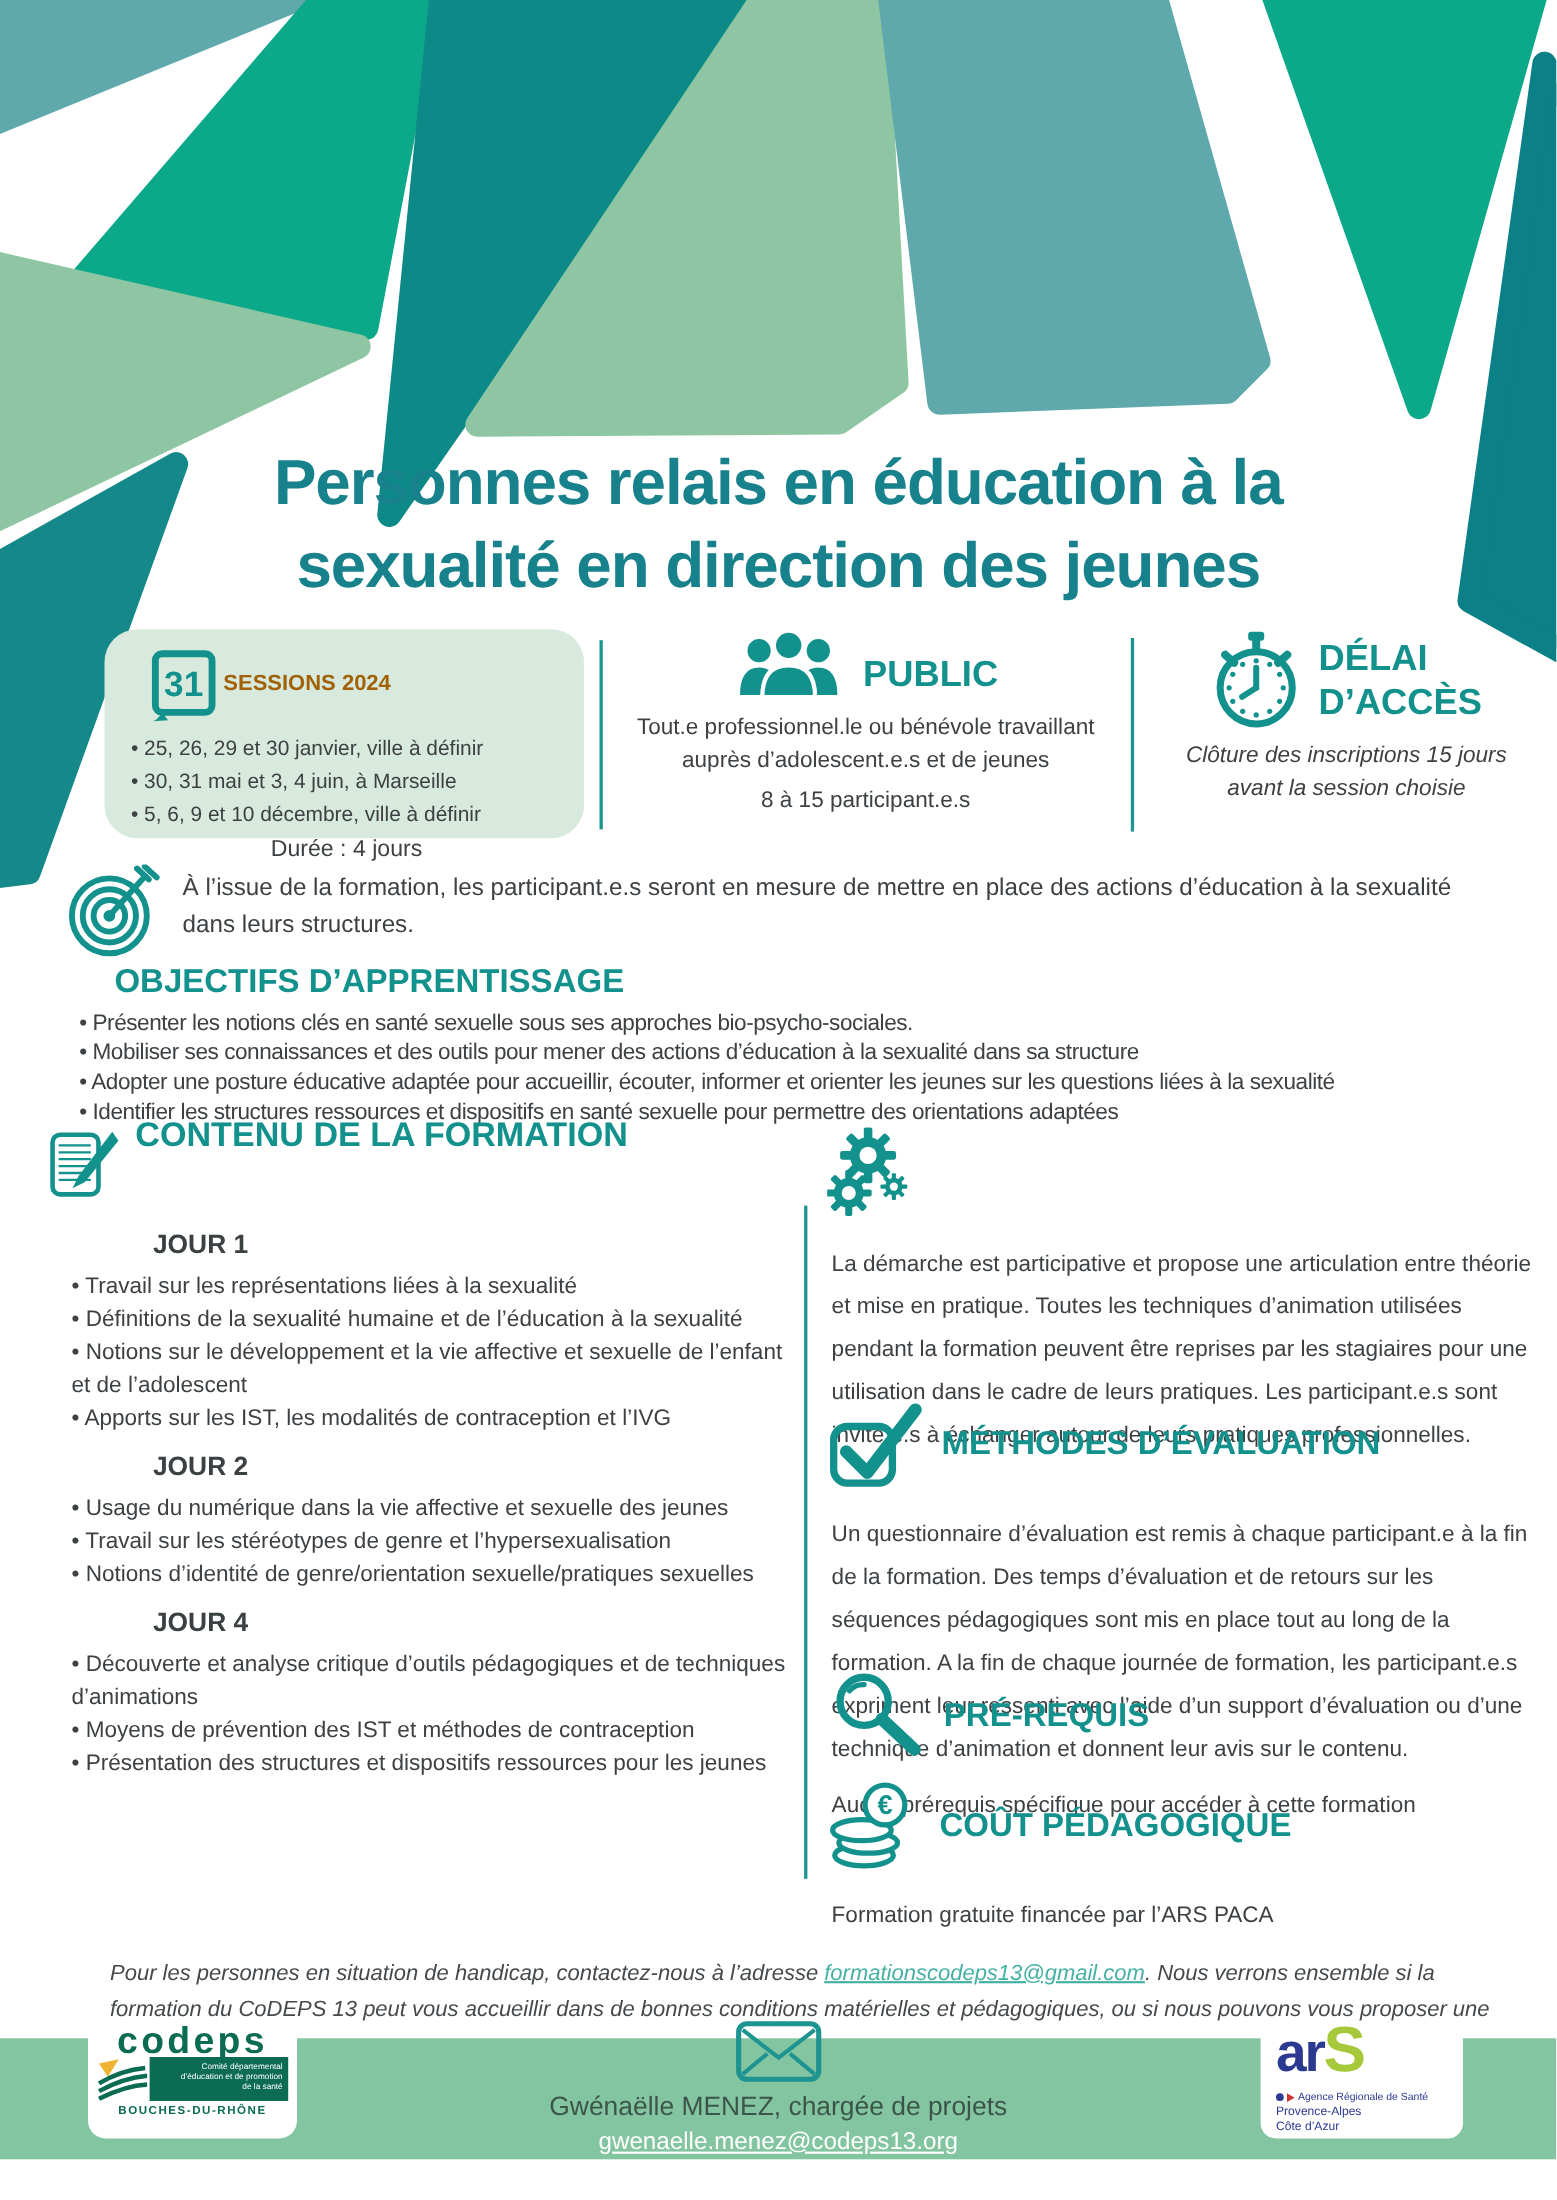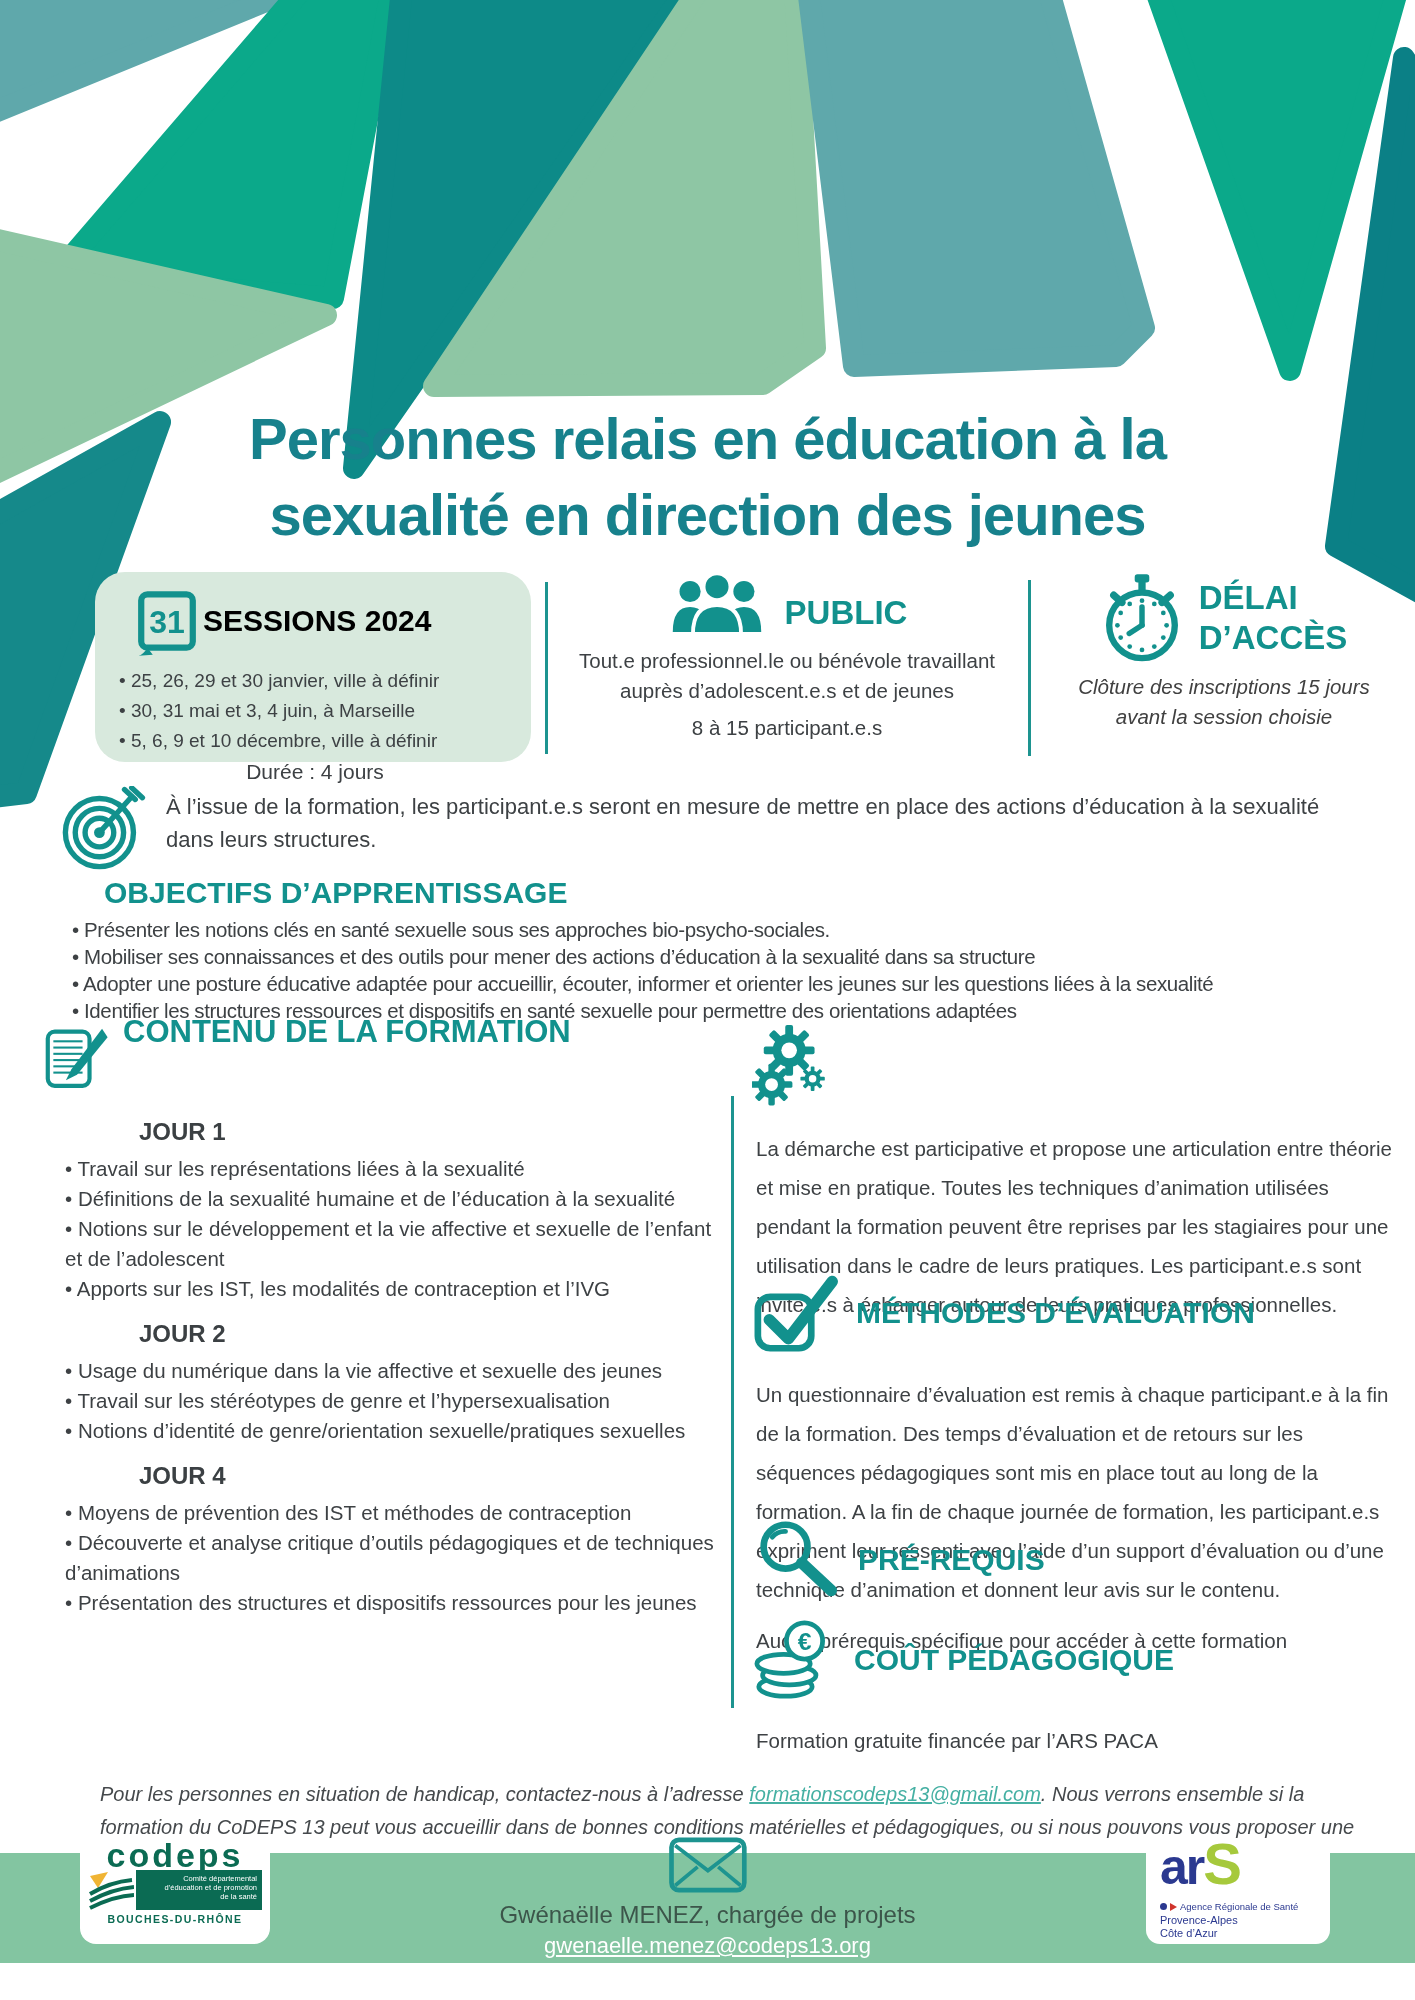--- a/index.html
+++ b/index.html
@@ -10,21 +10,21 @@
   .deco{position:absolute;left:0;top:0;}
 
   
   .title{position:absolute;top:362px;left:0;width:100%;text-align:center;
          font-weight:bold;font-size:58px;line-height:76px;color:#17818c;letter-spacing:-1px;}
 
   
   .sessions-box{position:absolute;left:95px;top:572px;width:436px;height:190px;
                 background:#d8e9dd;border-radius:30px;box-sizing:border-box;padding:12px 16px 8px 20px;}
   .sessions-head{display:flex;align-items:center;gap:4px;margin-left:20px;}
-  .sessions-head h2{margin:0;font-size:30px;color:#000000;}
+  .sessions-head h2{margin:0;font-size:20px;color:#a16207;}
   .sessions-list{margin-top:8px;}
   .sessions-list .b{font-size:19px;line-height:30px;color:#3d4144;white-space:nowrap;margin-left:4px;}
   .b::before{content:"•  ";color:#3d4144;}
   .duree{text-align:center;font-size:21px;margin-top:4px;color:#3d4144;}
 
   .vdiv{position:absolute;width:3px;background:#1d9490;}
   .vdiv1{left:545px;top:582px;height:172px;}
   .vdiv2{left:1028px;top:580px;height:176px;}
 
   .public-col{position:absolute;left:558px;top:570px;width:458px;text-align:center;}
@@ -235,22 +235,22 @@
     <div class="day">
       <div class="day-label">JOUR 2</div>
       <div class="b">Usage du numérique dans la vie affective et sexuelle des jeunes</div>
       <div class="b">Travail sur les stéréotypes de genre et l’hypersexualisation</div>
       <div class="b">Notions d’identité de genre/orientation sexuelle/pratiques sexuelles</div>
     </div>
 
 
     <div class="day">
       <div class="day-label">JOUR 4</div>
+      <div class="b">Découverte et analyse critique d’outils pédagogiques et de techniques d’animations</div>
       <div class="b">Moyens de prévention des IST et méthodes de contraception</div>
-      <div class="b">Découverte et analyse critique d’outils pédagogiques et de techniques d’animations</div>
       <div class="b">Présentation des structures et dispositifs ressources pour les jeunes</div>
     </div>
   </div>
 
   <div class="col-divider"></div>
 
   <div class="rsec sec-methode">
     <div class="sec-head">
       <svg width="88" height="84" viewBox="0 0 90 86">
         <defs>

